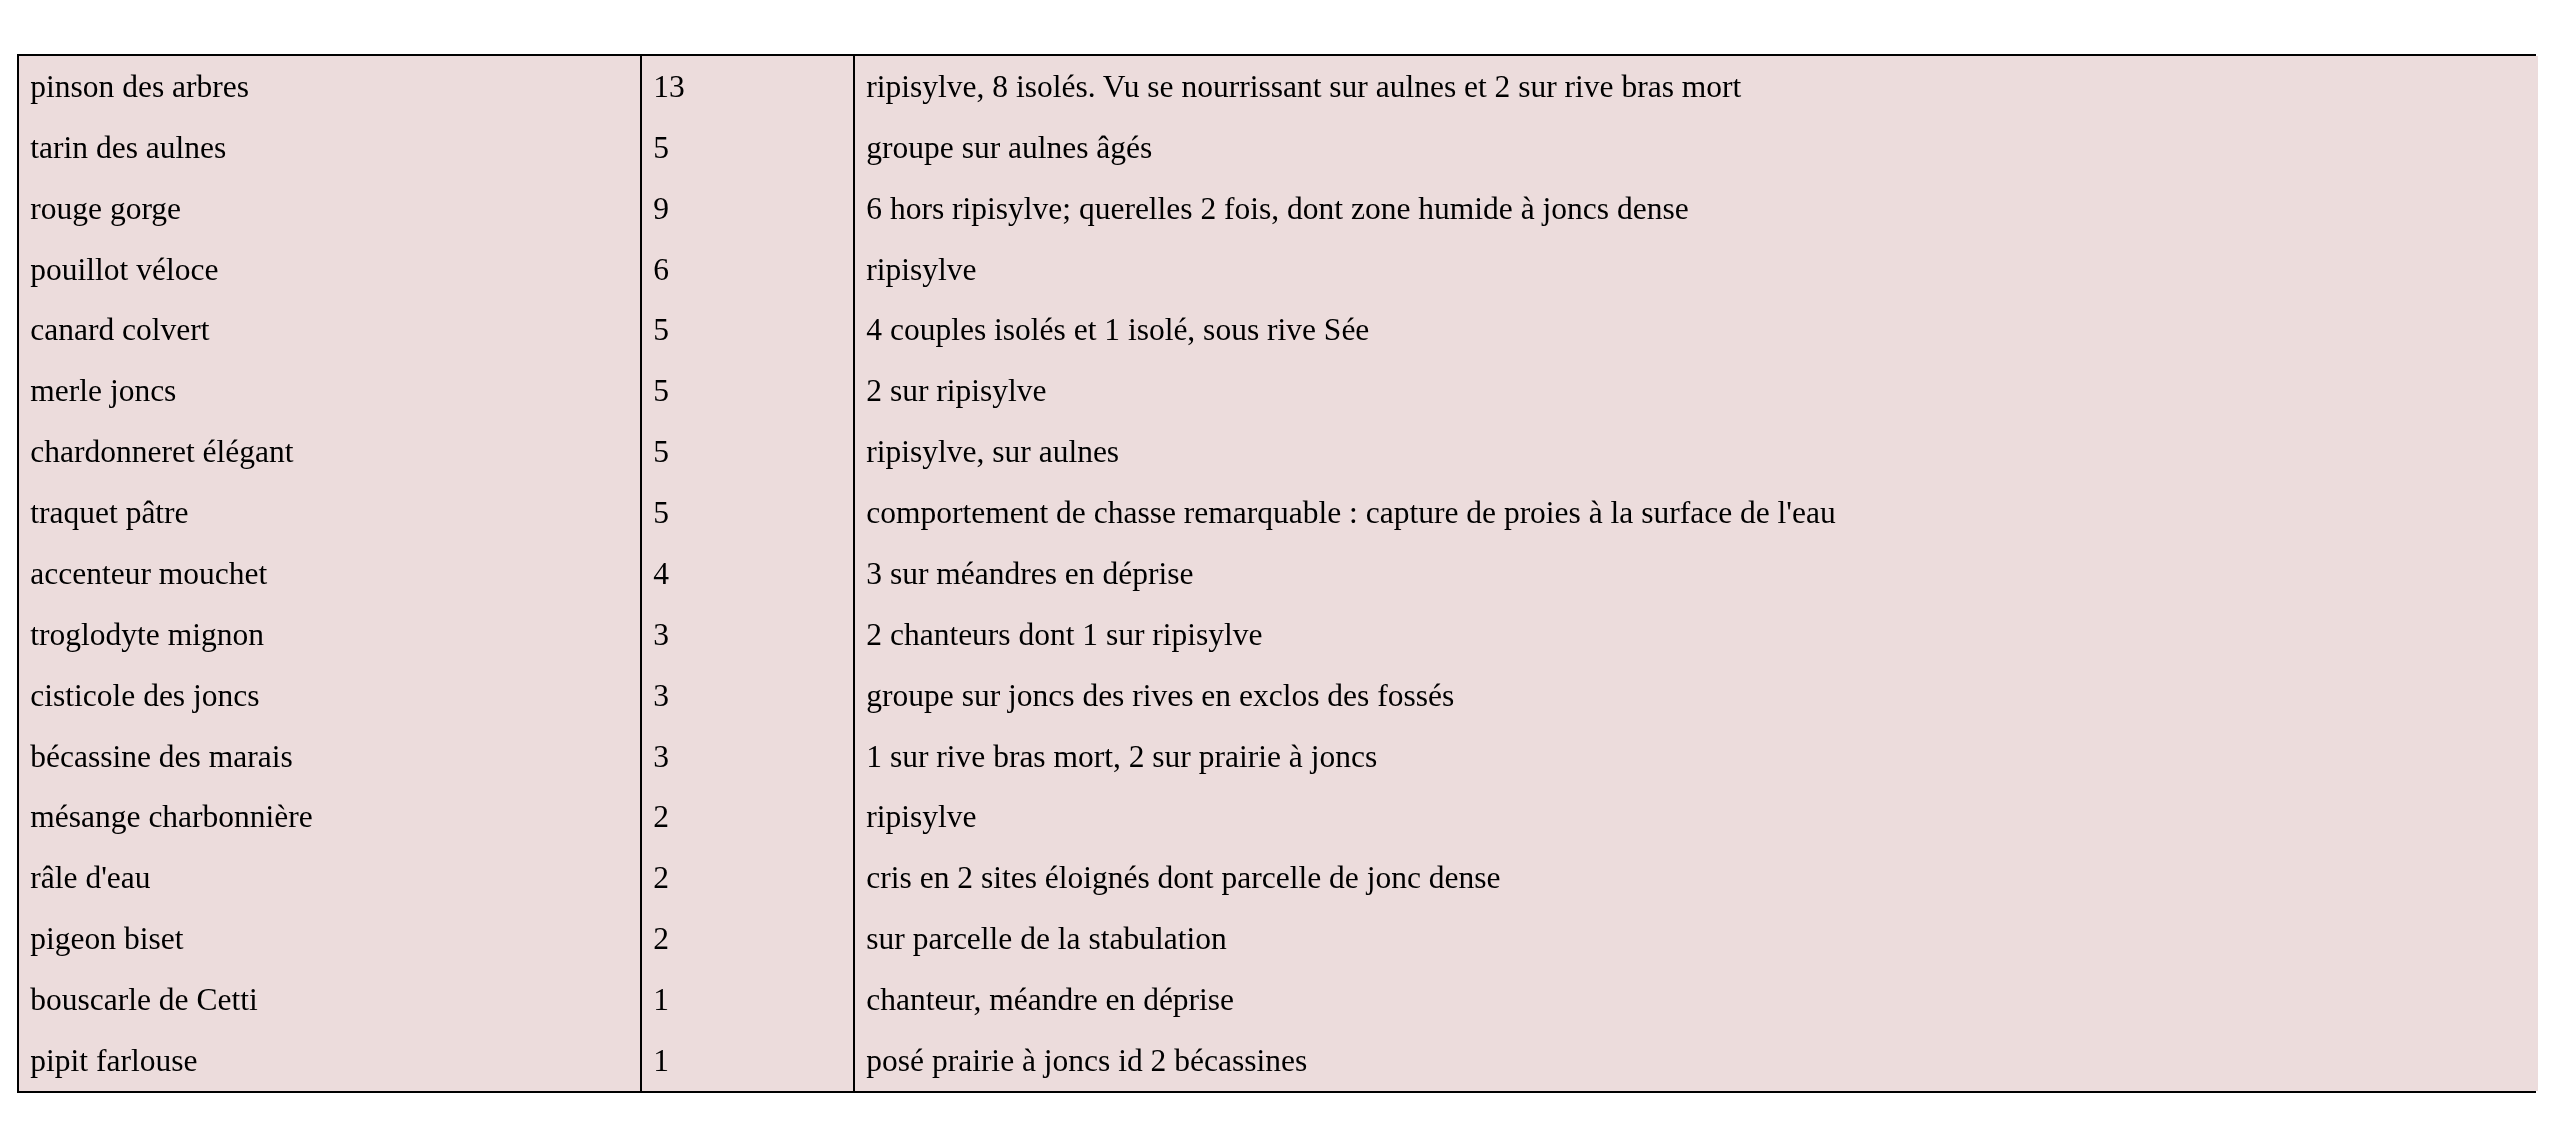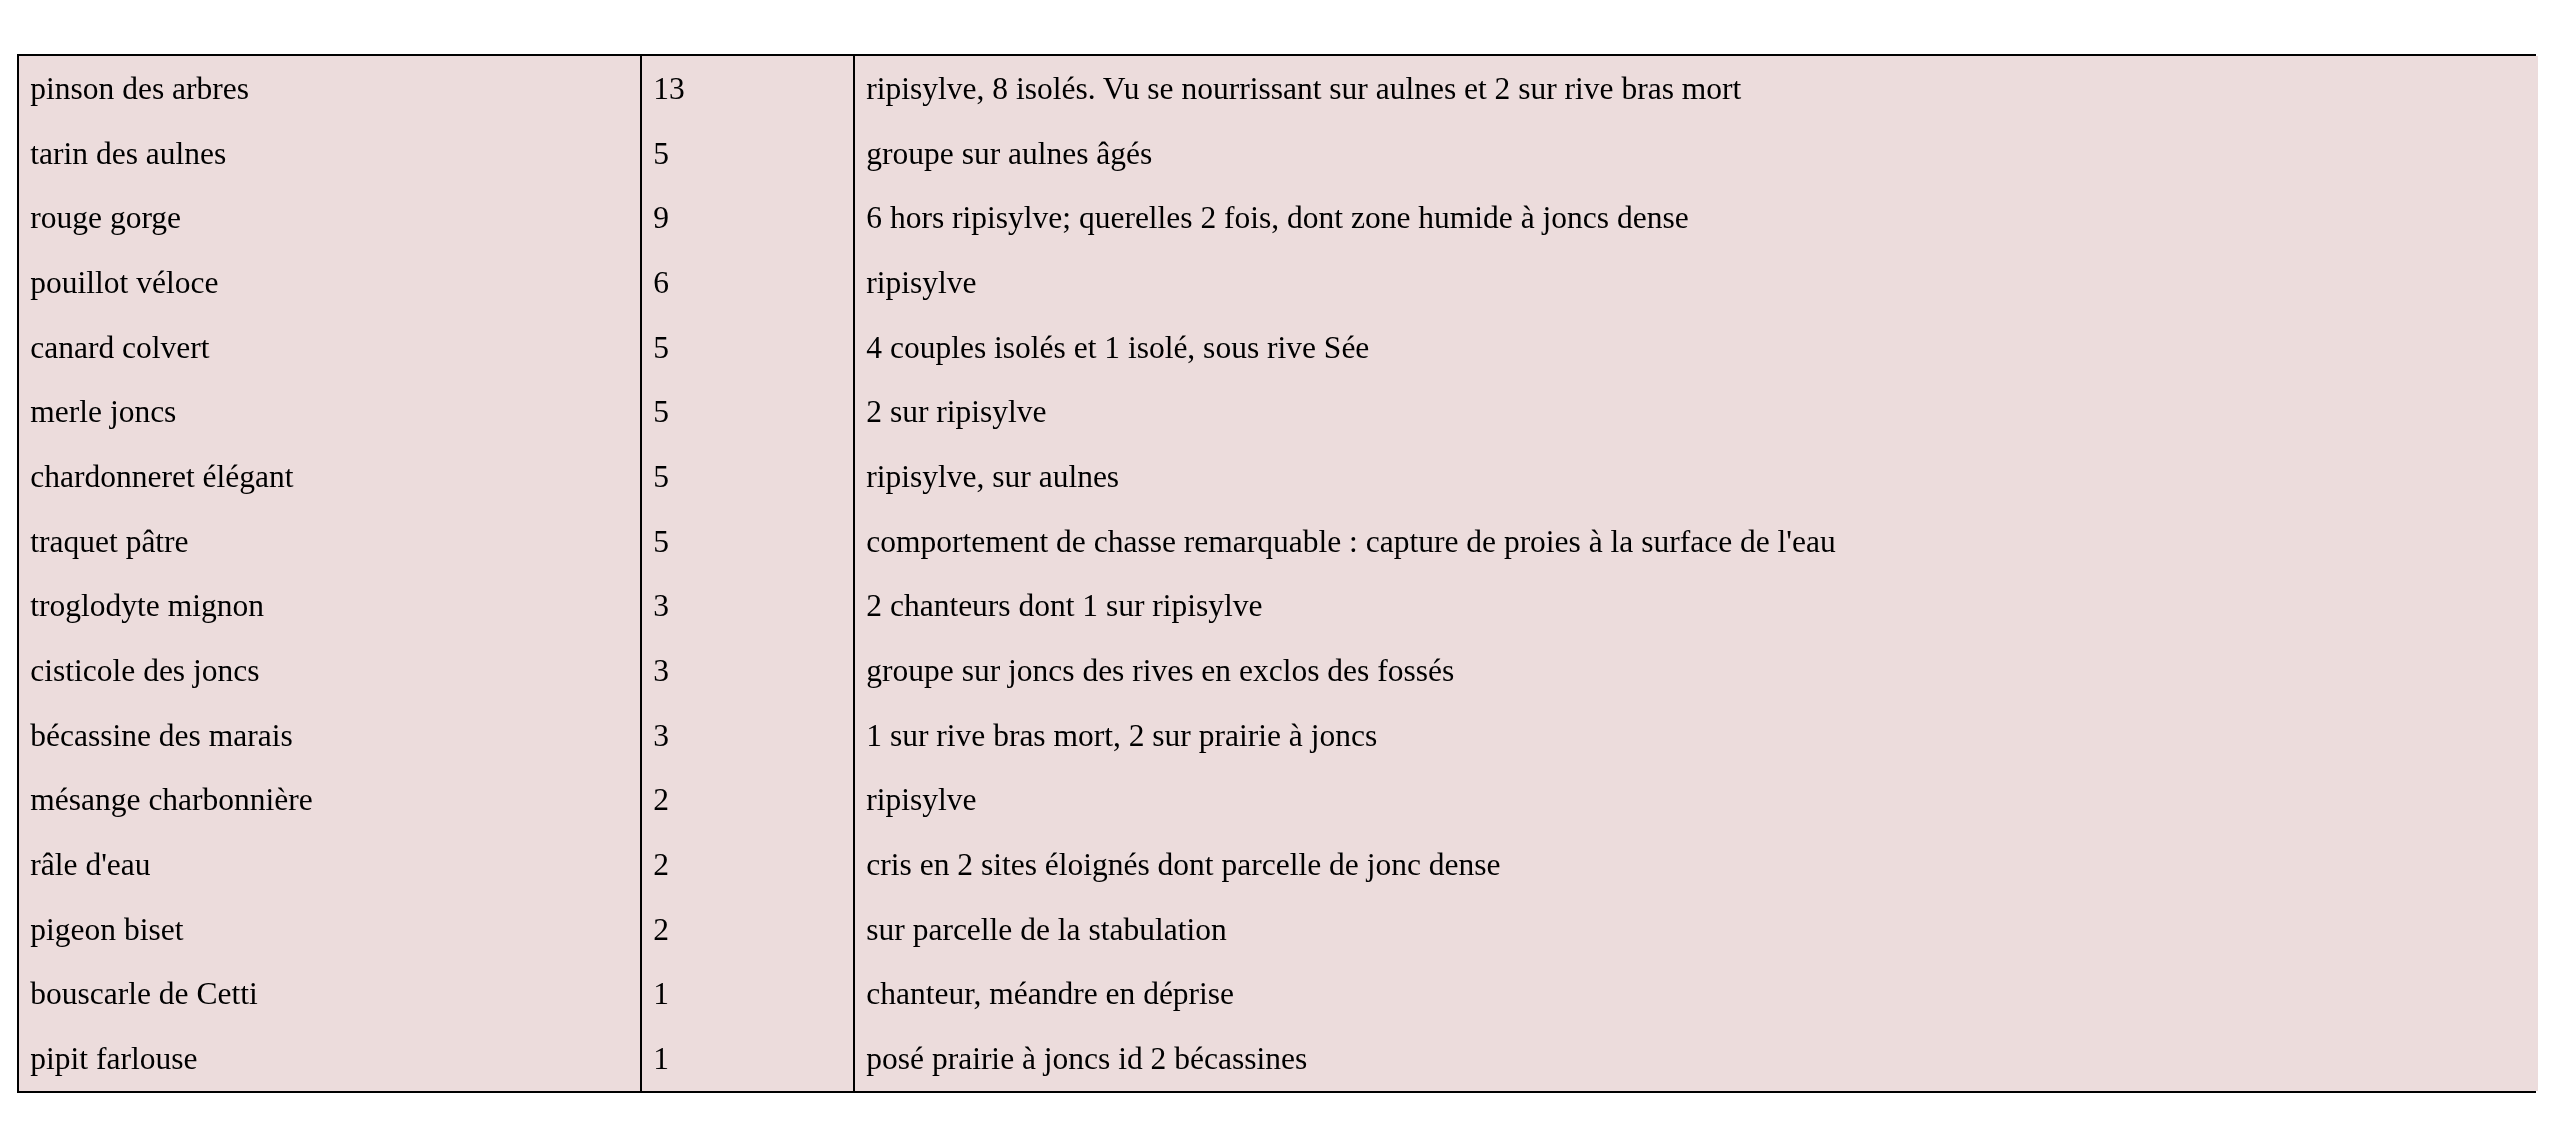--- a/index.html
+++ b/index.html
@@ -108,20 +108,25 @@
           <td class="cell-name">chardonneret élégant</td>
           <td class="cell-count">5</td>
           <td class="cell-note">ripisylve, sur aulnes</td>
         </tr>
         <tr>
           <td class="cell-name">traquet pâtre</td>
           <td class="cell-count">5</td>
           <td class="cell-note">comportement de chasse remarquable : capture de proies à la surface de l'eau</td>
         </tr>
         <tr>
+          <td class="cell-name">accenteur mouchet</td>
+          <td class="cell-count">4</td>
+          <td class="cell-note">3 sur méandres en déprise</td>
+        </tr>
+        <tr>
           <td class="cell-name">troglodyte mignon</td>
           <td class="cell-count">3</td>
           <td class="cell-note">2 chanteurs dont 1 sur ripisylve</td>
         </tr>
         <tr>
           <td class="cell-name">cisticole des joncs</td>
           <td class="cell-count">3</td>
           <td class="cell-note">groupe sur joncs des rives en exclos des fossés</td>
         </tr>
         <tr>

